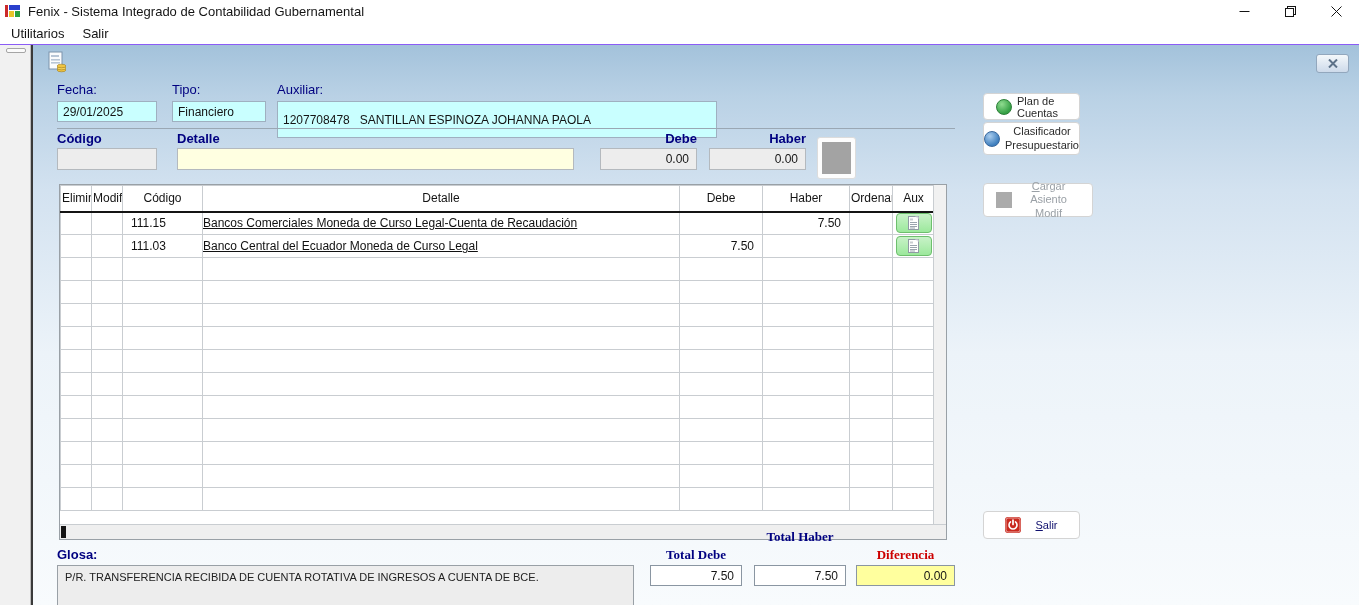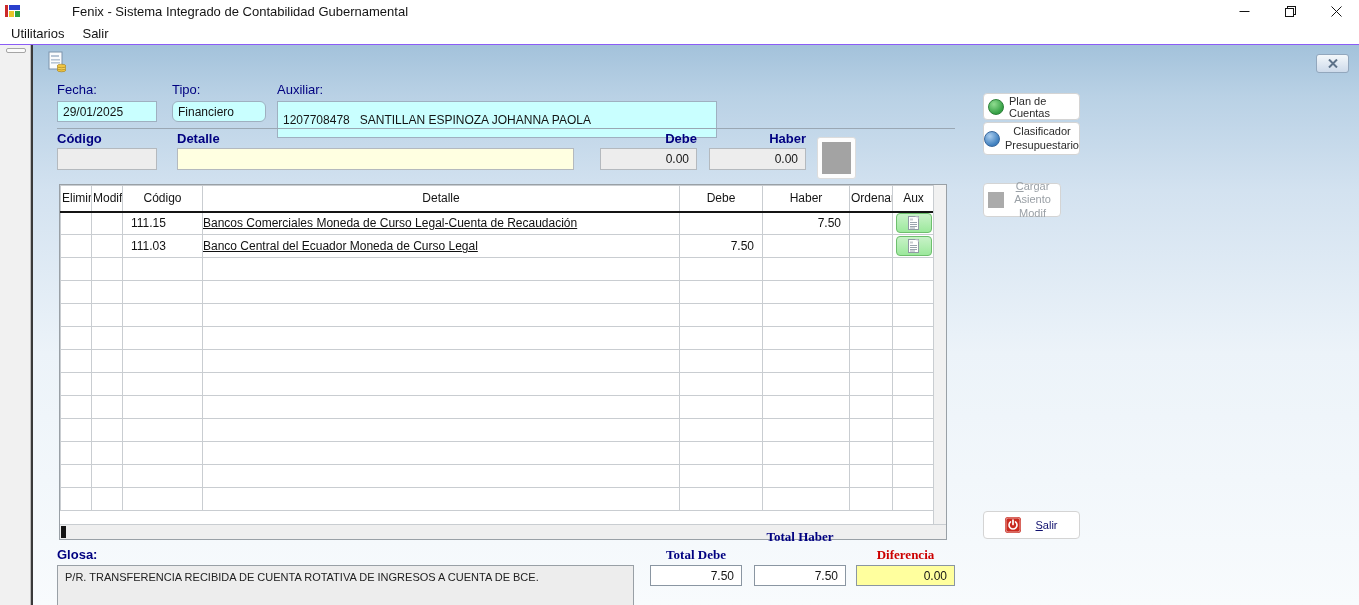--- a/index.html
+++ b/index.html
@@ -1,20 +1,20 @@
 <!DOCTYPE html>
 <html style="--navy: #000080; --red: #cc0000; --field_cyan: #c9ffff; --field_yellow: #ffffe1; --field_gray: #ededed; --diff_yellow: #ffff9e; --aux_green: #9ce89c; --sphere_green: #35a045; --sphere_blue: #3f7fbe; --power_red: #c9281e;"><head>
 <meta charset="utf-8">
 <style>
   html,body{margin:0;padding:0;}
   .screen{position:relative;width:1359px;height:605px;background:#fff;overflow:hidden;
           font-family:"Liberation Sans",sans-serif;color:#111;}
 
   
-  .titlebar{position:absolute;top:0;left:0;right:0;height:22px;background:#fff;display:flex;align-items:center;padding-left:5px;gap:44px;}
+  .titlebar{position:absolute;top:0;left:0;right:0;height:22px;background:#fff;display:flex;align-items:center;padding-left:5px;}
   .title-text{font-size:13px;color:#141414;margin-left:7px;}
   .win-controls{margin-left:auto;display:flex;height:100%;}
   .wc{width:46px;display:flex;align-items:center;justify-content:center;}
 
   
   .menubar{position:absolute;top:22px;left:0;right:0;height:22px;background:#fff;border-bottom:7px solid #8b5cf6;
            display:flex;align-items:center;font-size:13px;padding-left:2px;}
   .menu-item{padding:2px 9px;color:#141414;}
 
   
@@ -58,25 +58,25 @@
   .entries td.numcell{text-align:right;padding-right:8px;}
   .entries td.c-aux{text-align:center;padding:0;}
   .aux-btn{width:36px;height:20px;border:1px solid #6dbf6d;border-radius:4px;padding:0;
            background:linear-gradient(#c8f2c8,var(--aux_green));display:inline-flex;align-items:center;justify-content:center;cursor:pointer;}
   .vscroll{position:absolute;top:0;right:0;bottom:14px;width:12px;background:#f1f1f1;border-left:1px solid #c9cdd1;}
   .hscroll{position:absolute;left:0;right:0;bottom:0;height:14px;background:#efefef;border-top:1px solid #c9cdd1;}
   .hthumb{position:absolute;left:1px;top:1px;bottom:1px;width:5px;background:#141414;}
 
   
   .side-btn{position:absolute;background:#fff;border:1px solid #d4d4d4;border-radius:4px;display:flex;align-items:center;
-            justify-content:center;gap:5px;font-size:11px;color:#2a2a2a;cursor:pointer;box-sizing:border-box;padding:2px 4px;}
+            justify-content:center;gap:5px;font-size:11px;color:#2a2a2a;cursor:pointer;box-sizing:border-box;padding:2px 12px;}
   .side-btn .two-line{text-align:center;line-height:1.2;}
   #btn-plan{left:950px;top:48px;width:97px;height:27px;}
   #btn-clasif{left:950px;top:77px;width:97px;height:33px;}
-  #btn-cargar{left:950px;top:138px;width:78px;height:34px;color:#9aa0a6;}
+  #btn-cargar{left:950px;top:138px;width:110px;height:34px;color:#9aa0a6;}
   #btn-salir{left:950px;top:466px;width:97px;height:28px;color:#10106e;gap:14px;}
   .sphere{width:14px;height:14px;border-radius:50%;flex:0 0 auto;}
   .sphere.green{background:radial-gradient(circle at 35% 30%,#90dc90,var(--sphere_green) 70%);border:1px solid #2c7f38;}
   .sphere.blue{background:radial-gradient(circle at 35% 30%,#aacdee,var(--sphere_blue) 70%);border:1px solid #38679c;}
   .gray-icon{width:16px;height:16px;background:#ababab;flex:0 0 auto;}
 
   
   .glosa-box{position:absolute;left:24px;top:520px;width:577px;height:45px;background:var(--field_gray);
              border:1px solid #99a0a6;box-sizing:border-box;font-size:11px;color:#222;padding:5px 7px;white-space:nowrap;overflow:hidden;}
   u{text-decoration:underline;}
@@ -140,21 +140,21 @@
     <div class="inner-close">
       <svg width="10" height="9" viewBox="0 0 10 9">
         <path d="M1 0.5 L9 8.5 M9 0.5 L1 8.5" stroke="#5d7289" stroke-width="2"></path>
       </svg>
     </div>
 
     <div class="lbl" style="left:24px;top:37px;">Fecha:</div>
     <div class="fld cyan" style="left:24px;top:56px;width:100px;height:21px;">29/01/2025</div>
 
     <div class="lbl" style="left:139px;top:37px;">Tipo:</div>
-    <div class="fld cyan" style="left:139px;top:56px;width:94px;height:21px;border-radius:6px;">Financiero</div>
+    <div class="fld cyan" style="left:139px;top:56px;width:94px;height:21px;">Financiero</div>
 
     <div class="lbl" style="left:244px;top:37px;">Auxiliar:</div>
     <div class="fld cyan" style="left:244px;top:56px;width:440px;height:37px;">1207708478   SANTILLAN ESPINOZA JOHANNA PAOLA</div>
 
     <div class="separator"></div>
 
     <div class="lbl b" style="left:24px;top:86px;">Código</div>
     <div class="fld grayf" style="left:24px;top:103px;width:100px;height:22px;"></div>
 
     <div class="lbl b" style="left:144px;top:86px;">Detalle</div>

